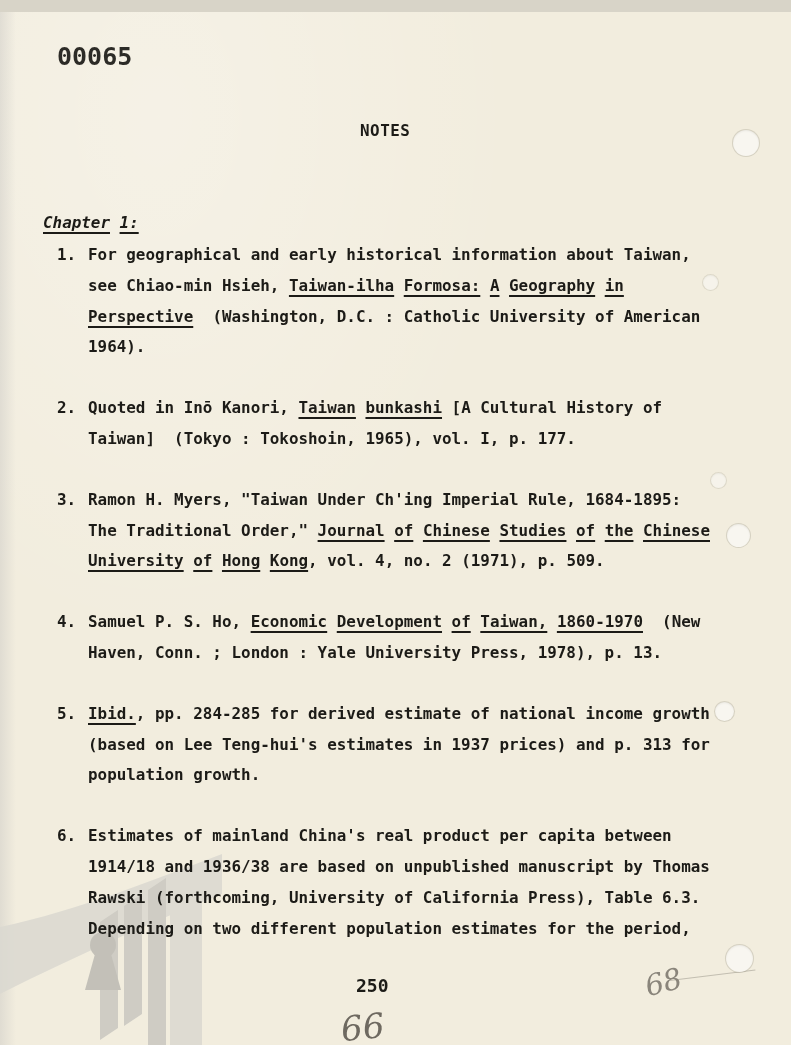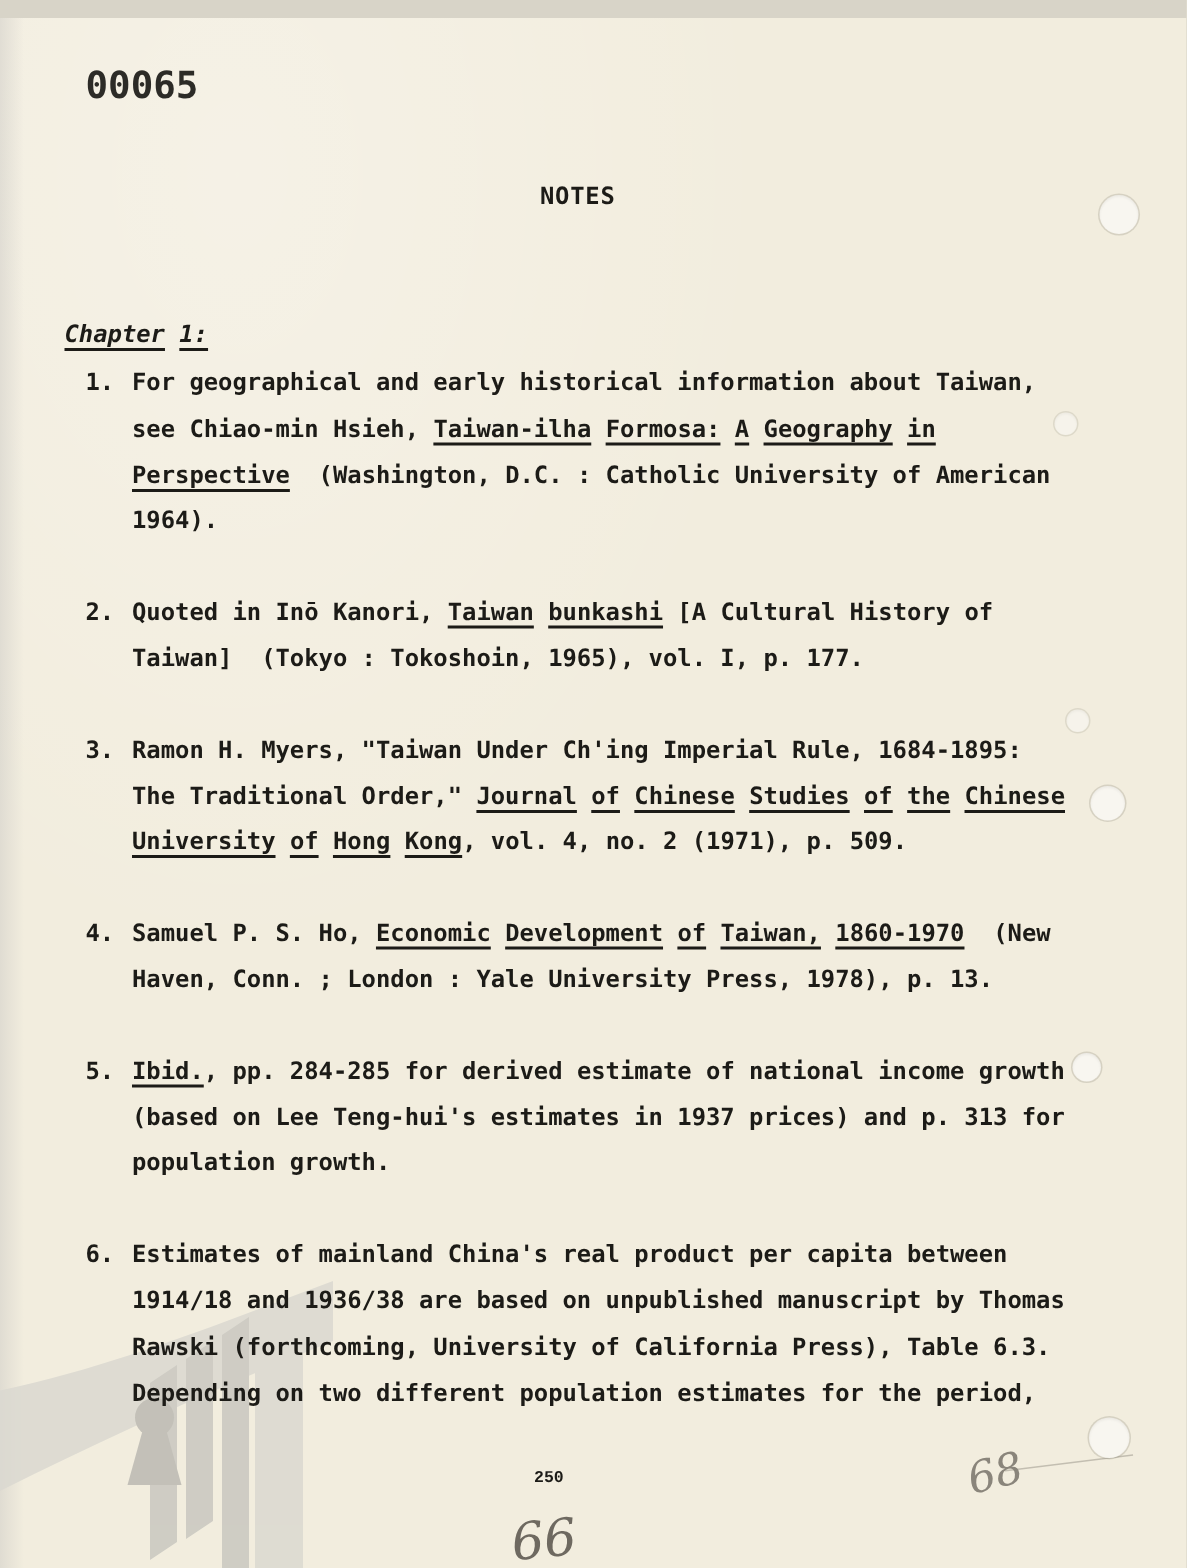--- a/index.html
+++ b/index.html
@@ -15,21 +15,21 @@
   .typed{font-size:15.9px;line-height:30.8px;white-space:pre;}
   .u{text-decoration:underline;text-decoration-thickness:1.5px;text-underline-offset:3.5px;}
 
   .stamp{position:absolute;left:57px;top:30px;font-size:25px;letter-spacing:0;color:var(--ink);opacity:.92;}
   .title{position:absolute;left:360px;top:104px;font-size:15.9px;letter-spacing:.5px;}
   .chapter{position:absolute;left:43px;top:196px;font-style:italic;}
   .notes{position:absolute;left:57px;top:228px;width:700px;z-index:2;}
   .note{display:flex;margin-bottom:30px;}
   .note-num{flex:0 0 31px;}
   .note-lines{flex:1;}
-  .pageno{position:absolute;left:356px;top:959px;font-size:11px;z-index:2;font-family:Liberation Mono, monospace;}
+  .pageno{position:absolute;left:356px;top:959px;font-size:18px;z-index:2;}
 
   .hw{position:absolute;font-family:"DejaVu Serif",serif;font-style:italic;font-weight:400;z-index:2;}
   .hw-66{left:341px;top:995px;font-size:34px;color:var(--pencil-dark);transform:rotate(-6deg);}
   .hw-68{left:645px;top:953px;font-size:29px;color:var(--pencil);transform:rotate(-14deg);}
   .pencil-line{position:absolute;left:670px;top:968px;width:86px;height:1px;
     background:var(--pencil);opacity:.45;transform:rotate(-7deg);transform-origin:left center;z-index:2;}
 
   .cjk{position:absolute;right:3px;top:1012px;font-size:20px;letter-spacing:1.5px;
     color:var(--cjk);font-family:"DejaVu Serif",serif;font-weight:400;z-index:2;}
 

